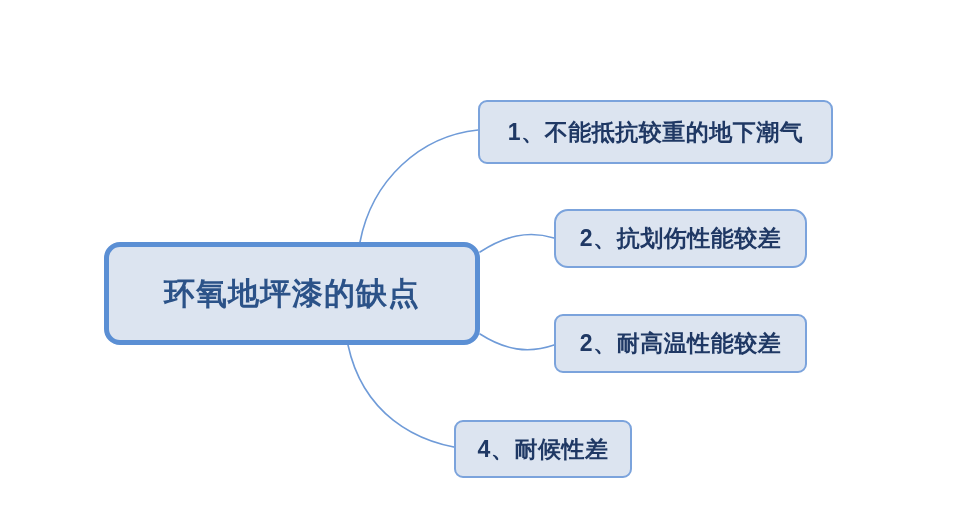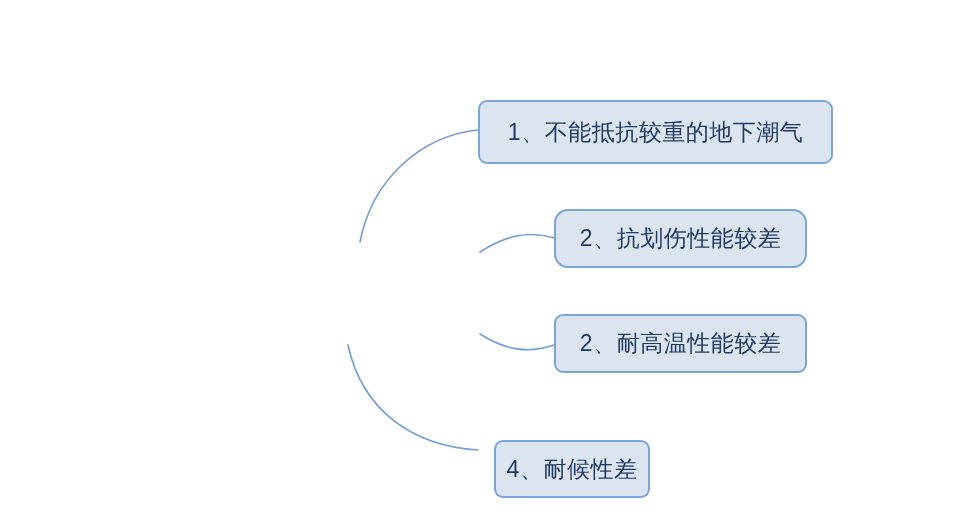--- a/index.html
+++ b/index.html
@@ -68,42 +68,45 @@
     height: 59px;
     border-radius: 14px;
   }
   .node.branch-3 {
     left: 554px;
     top: 314px;
     width: 253px;
     height: 59px;
   }
   .node.branch-4 {
-    left: 494px;
+    left: 454px;
     top: 420px;
-    width: 156px;
+    width: 178px;
     height: 58px;
-    margin-top: 20px;
   }
   .node-label {
     display: block;
+    font-weight: bold;
   }
 </style>
 </head>
 <body>
 
 <div id="canvas">
 
   <svg id="connectors" viewBox="0 0 975 526" width="975" height="526" xmlns="http://www.w3.org/2000/svg">
     <path d="M 360 242 C 372 180 420 136 478 130" fill="none" stroke="#6f9bd8" stroke-width="1.6" stroke-linecap="round"></path>
     <path d="M 480 252 C 505 236 528 230 554 238" fill="none" stroke="#6f9bd8" stroke-width="1.6" stroke-linecap="round"></path>
     <path d="M 480 334 C 505 350 528 354 554 345" fill="none" stroke="#6f9bd8" stroke-width="1.6" stroke-linecap="round"></path>
     <path d="M 348 345 C 362 410 412 446 478 450" fill="none" stroke="#6f9bd8" stroke-width="1.6" stroke-linecap="round"></path>
   </svg>
 
+  <div class="node central">
+    <span class="node-label">环氧地坪漆的缺点</span>
+  </div>
 
   <div class="node branch branch-1">
     <span class="node-label">1、不能抵抗较重的地下潮气</span>
   </div>
 
   <div class="node branch branch-2">
     <span class="node-label">2、抗划伤性能较差</span>
   </div>
 
   <div class="node branch branch-3">

